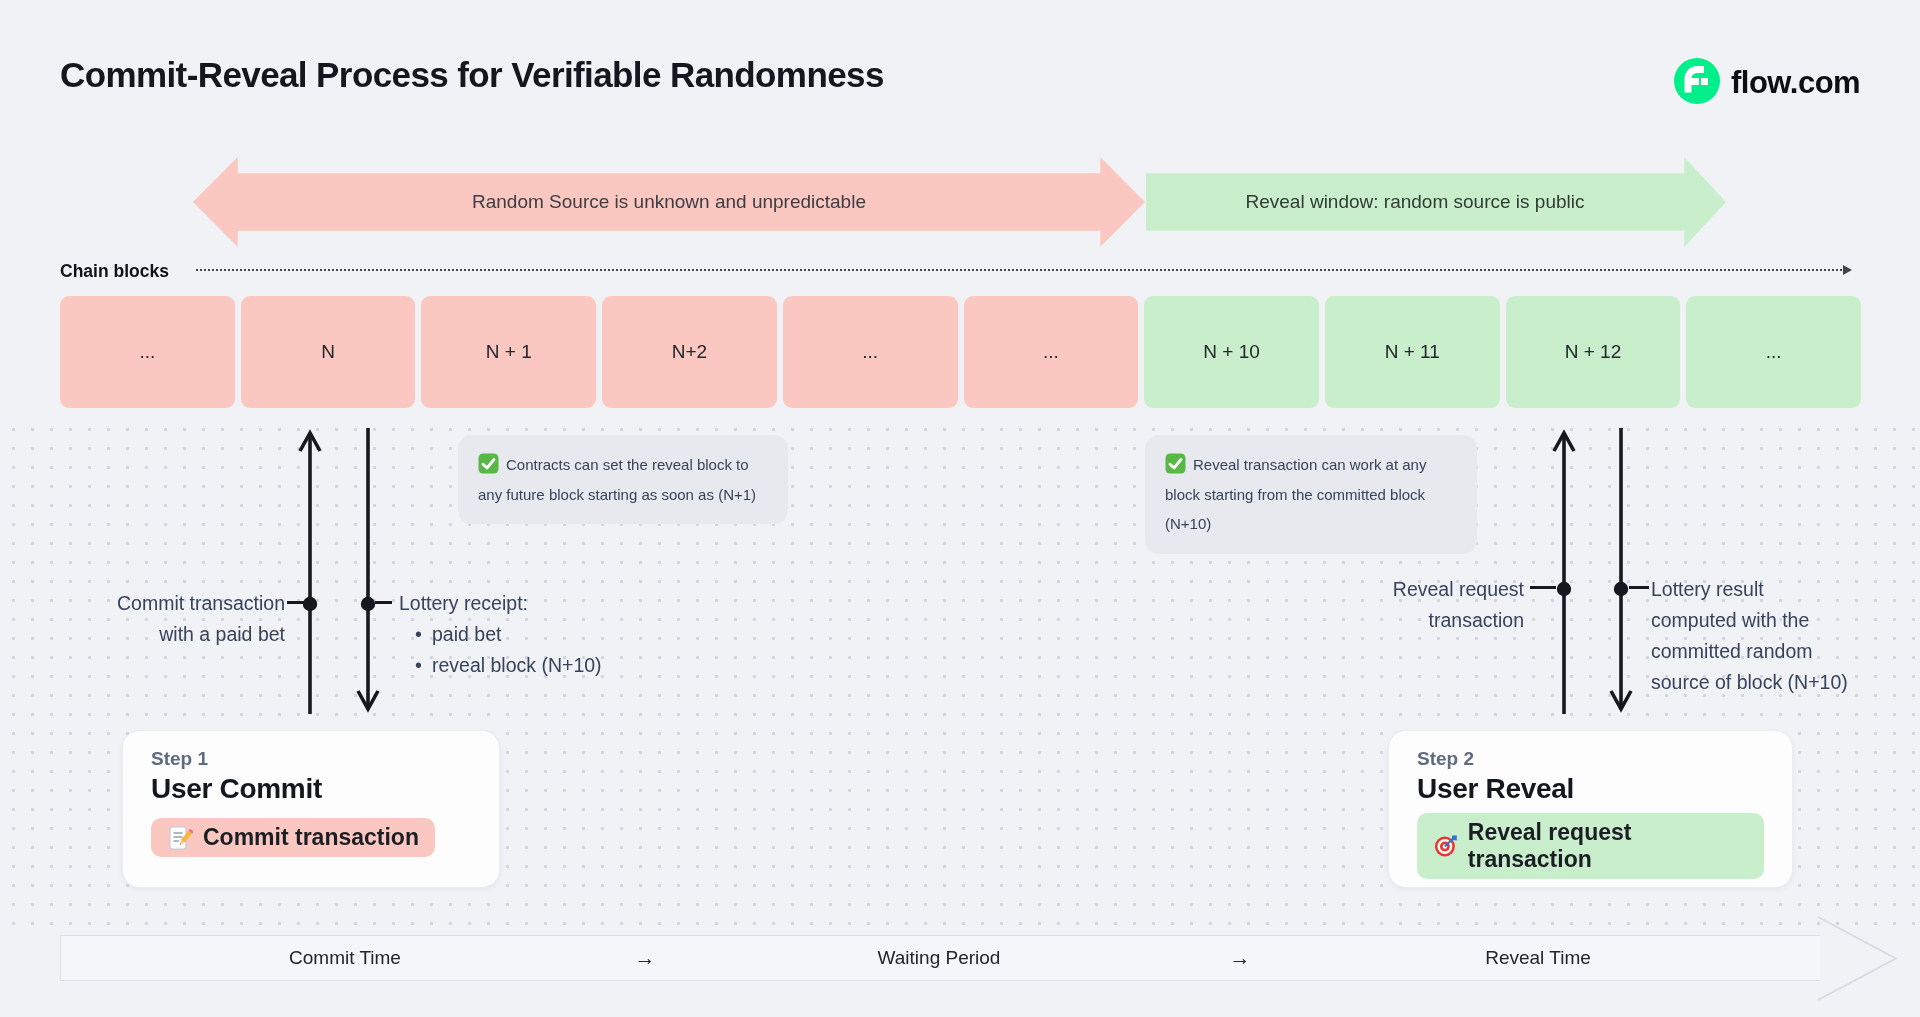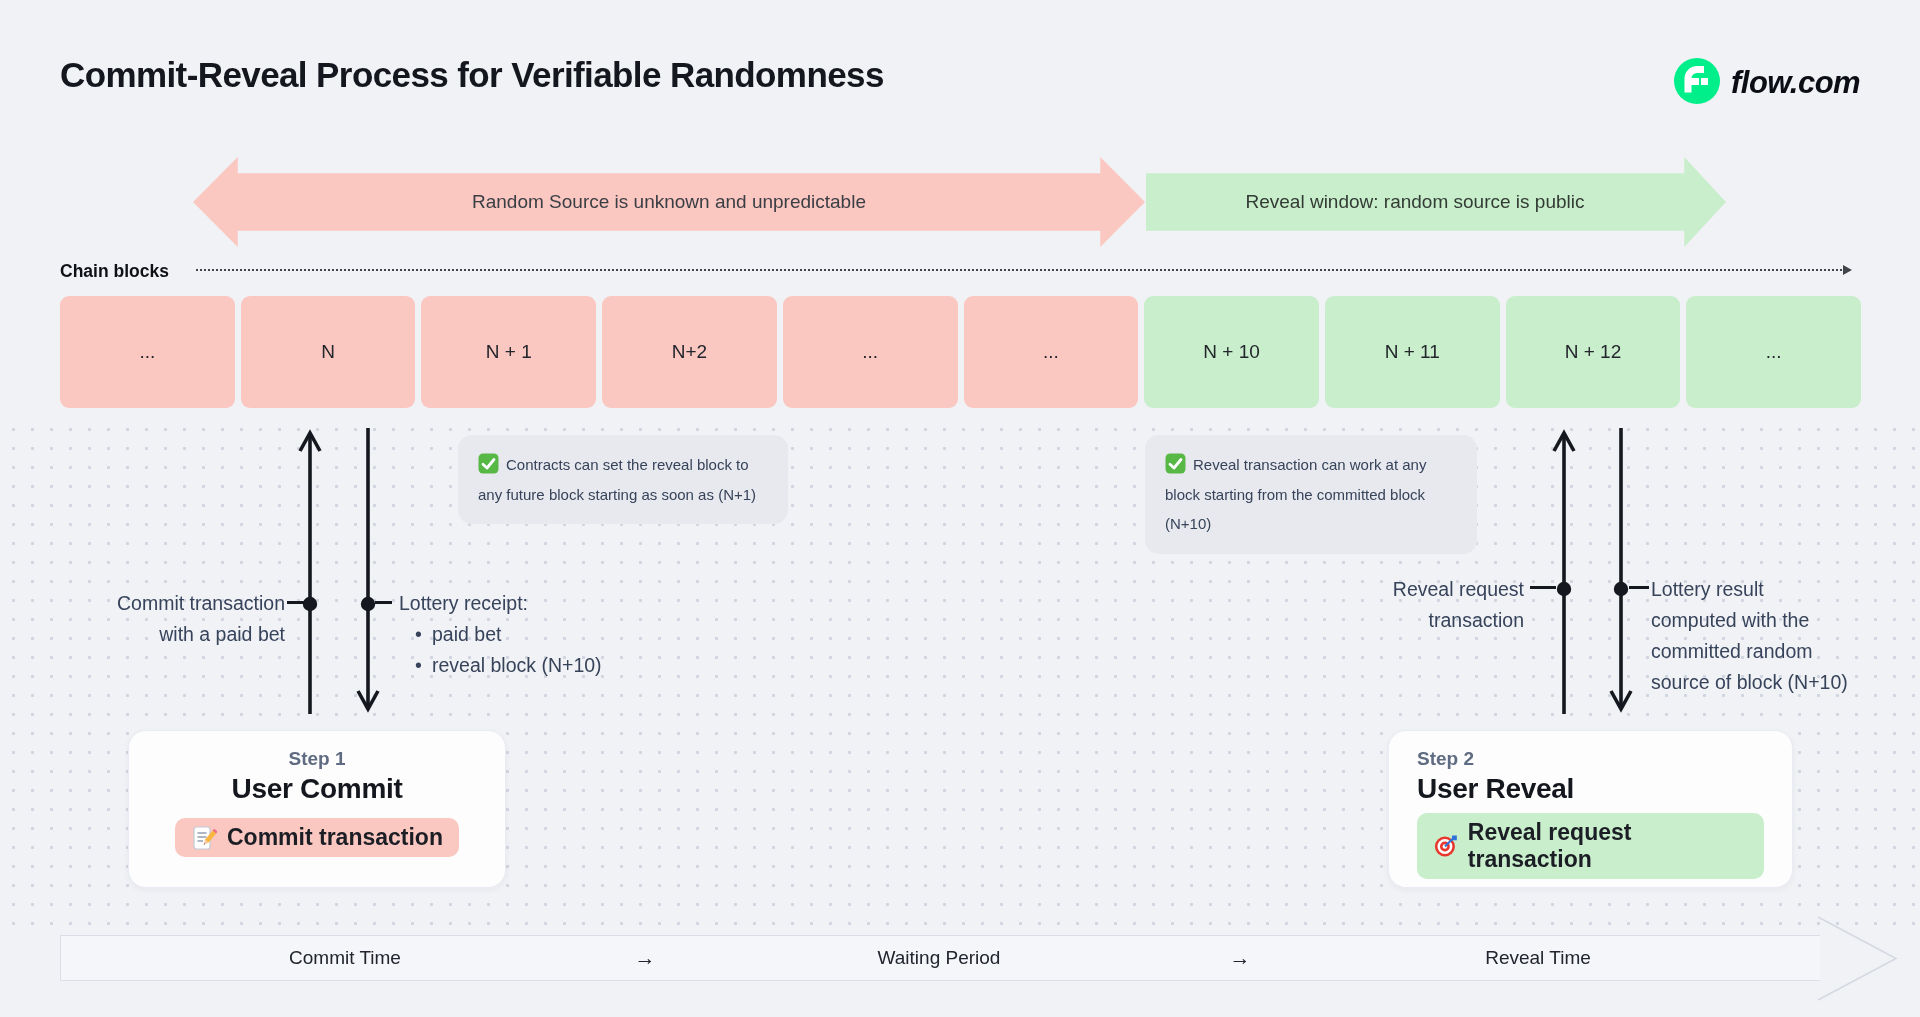--- a/index.html
+++ b/index.html
@@ -5,21 +5,21 @@
   html,body{margin:0;padding:0;background:#f1f2f6;}
   #canvas{position:relative;width:1920px;height:1017px;background:#f1f2f6;overflow:hidden;
           font-family:"Liberation Sans",sans-serif;color:#14171d;}
   
   .dots{position:absolute;left:0;top:414px;width:1920px;height:518px;
         background-image:radial-gradient(circle,#d0d5df 1.4px,transparent 1.5px);
         background-size:19px 19px;background-position:4px 6px;}
   .page-title{position:absolute;left:60px;top:55px;font-size:35px;font-weight:600;
               letter-spacing:-0.6px;color:#14171d;}
   .brand{position:absolute;left:1674px;top:58px;display:flex;align-items:center;gap:11px;cursor:pointer;}
-  .brand-label{font-size:31px;font-weight:800;color:#0b0e14;letter-spacing:-0.5px;font-style:italic;}
+  .brand-label{font-size:31px;font-weight:800;color:#0b0e14;letter-spacing:-0.5px;}
   
   .phase-arrow{position:absolute;display:flex;align-items:center;justify-content:center;
                font-size:19px;color:#3a3e45;}
   #arrow-unknown{left:193px;top:157px;width:952px;height:90px;background:#fbc7c1;
     clip-path:polygon(0 50%,4.7% 0,4.7% 18%,95.3% 18%,95.3% 0,100% 50%,95.3% 100%,95.3% 82%,4.7% 82%,4.7% 100%);}
   #arrow-reveal{left:1146px;top:157px;width:580px;height:90px;background:#c9eecb;box-sizing:border-box;
     padding-right:42px;color:#333b35;
     clip-path:polygon(0 18%,92.8% 18%,92.8% 0,100% 50%,92.8% 100%,92.8% 82%,0 82%);}
   
   .chain-label{position:absolute;left:60px;top:261px;font-size:17.5px;font-weight:700;color:#0e1116;}
@@ -41,21 +41,21 @@
   .varrow{position:absolute;top:426px;width:30px;height:290px;}
   .varrow line,.varrow polyline{stroke:#15181e;stroke-width:3.6;fill:none;stroke-linejoin:miter;}
   .varrow circle{fill:#15181e;}
   .conn{position:absolute;height:3px;background:#15181e;}
   .ann{position:absolute;font-size:19.5px;line-height:31px;color:#36435a;}
   .ann .bullet{display:flex;}
   .ann .bullet::before{content:"•";width:17px;padding-left:16px;color:#36435a;}
   
   .card{position:absolute;top:730px;height:158px;background:#fdfdfe;border:1px solid #e9ecf2;
         border-radius:18px;box-shadow:0 2px 6px rgba(25,30,50,.05);padding:17px 28px;box-sizing:border-box;}
-  #card-commit{left:128px;width:378px;text-align:center;}
+  #card-commit{left:122px;width:378px;}
   #card-reveal{left:1388px;width:405px;}
   .eyebrow{font-size:19px;font-weight:700;color:#5f6b80;}
   .card-title{font-size:28px;font-weight:800;color:#14171d;letter-spacing:-0.3px;margin-top:3px;}
   .pill{display:inline-flex;align-items:center;gap:10px;margin-top:13px;padding:6px 16px;
         border-radius:10px;font-size:23px;font-weight:600;color:#1b1e24;cursor:pointer;border:none;}
   .pill.commit{background:#fbc7c1;}
   .pill.reveal{background:#c9eecb;margin-top:8px;}
   
   .tl-bar{position:absolute;left:60px;top:935px;width:1760px;height:46px;background:#f5f6fa;
           border:1px solid #dbdee6;border-right:none;box-sizing:border-box;}

